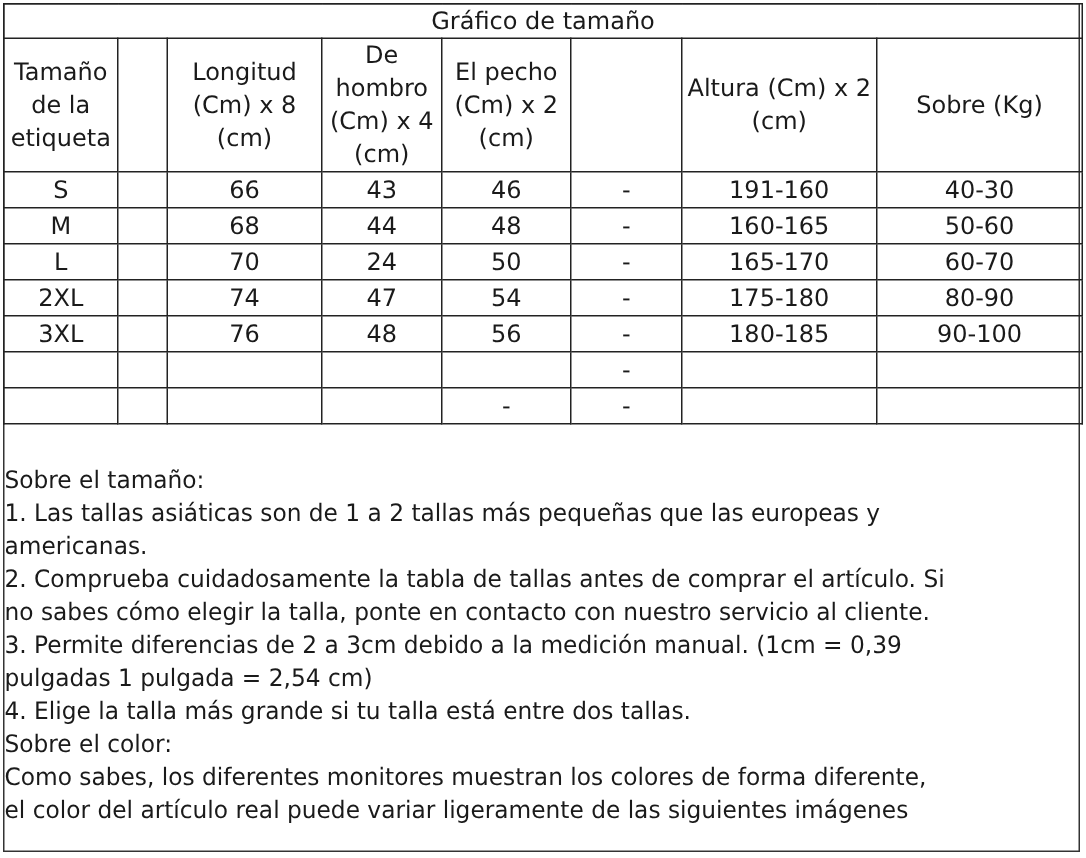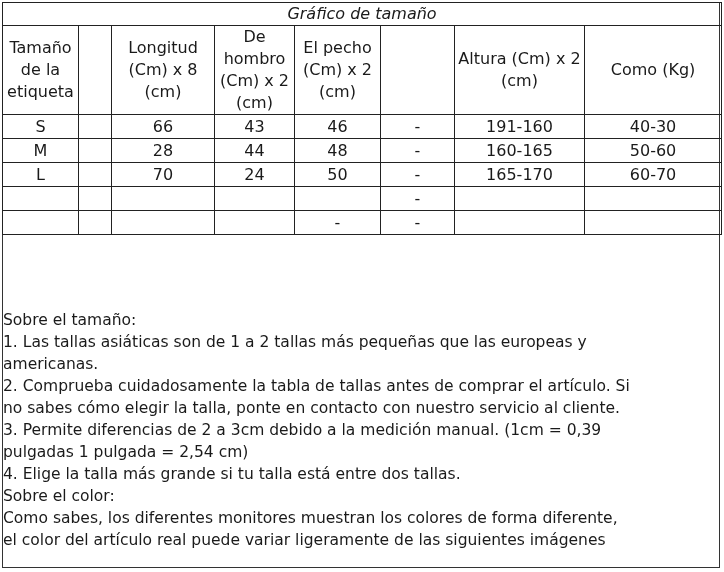--- a/index.html
+++ b/index.html
@@ -1,20 +1,20 @@
 <!DOCTYPE html>
 <html><head>
 <meta charset="utf-8">
 <style>
   html,body{margin:0;padding:0;background:#fff;}
   body{width:724px;height:572px;position:relative;overflow:hidden;font-family:"DejaVu Sans",sans-serif;color:#1a1a1a;}
   .frame{position:absolute;left:2px;top:2px;width:718px;height:566px;border:1px solid #333;box-sizing:border-box;}
   table.size{position:absolute;left:2px;top:2px;border-collapse:collapse;table-layout:fixed;width:719px;}
   table.size td{border:1px solid #222;text-align:center;vertical-align:middle;font-size:16px;line-height:22px;padding:0;overflow:hidden;white-space:nowrap;}
-  table.size tr.title td{height:22px;font-size:16px;line-height:20px;font-style:italic;}
+  table.size tr.title td{height:22px;font-size:16px;line-height:20px;}
   table.size tr.head td{height:88px;white-space:normal;line-height:22px;}
   table.size tr.row td{height:23px;line-height:22px;}
   .notes{position:absolute;left:3px;top:309px;width:716px;font-family:"DejaVu Sans",sans-serif;font-size:16px;line-height:22px;color:#1a1a1a;transform:scaleX(0.97);transform-origin:left top;}
   .notes div{white-space:nowrap;}
 </style>
 </head>
 <body>
 
 <div class="frame"></div>
 
@@ -30,55 +30,75 @@
       <col style="width:137px">
   </colgroup>
   <tbody>
     <tr class="title">
       <td colspan="8">Gráfico de tamaño</td>
     </tr>
     <tr class="head">
       <td>Tamaño de la etiqueta</td>
       <td></td>
       <td>Longitud (Cm) x 8 (cm)</td>
-      <td>De hombro (Cm) x 2 (cm)</td>
+      <td>De hombro (Cm) x 4 (cm)</td>
       <td>El pecho (Cm) x 2 (cm)</td>
       <td></td>
       <td>Altura (Cm) x 2 (cm)</td>
-      <td>Como (Kg)</td>
+      <td>Sobre (Kg)</td>
     </tr>
     <tr class="row">
       <td>S</td>
       <td></td>
       <td>66</td>
       <td>43</td>
       <td>46</td>
       <td>-</td>
       <td>191-160</td>
       <td>40-30</td>
     </tr>
     <tr class="row">
       <td>M</td>
       <td></td>
-      <td>28</td>
+      <td>68</td>
       <td>44</td>
       <td>48</td>
       <td>-</td>
       <td>160-165</td>
       <td>50-60</td>
     </tr>
     <tr class="row">
       <td>L</td>
       <td></td>
       <td>70</td>
       <td>24</td>
       <td>50</td>
       <td>-</td>
       <td>165-170</td>
       <td>60-70</td>
+    </tr>
+    <tr class="row">
+      <td>2XL</td>
+      <td></td>
+      <td>74</td>
+      <td>47</td>
+      <td>54</td>
+      <td>-</td>
+      <td>175-180</td>
+      <td>80-90</td>
+    </tr>
+    <tr class="row">
+      <td>3XL</td>
+      <td></td>
+      <td>76</td>
+      <td>48</td>
+      <td>56</td>
+      <td>-</td>
+      <td>180-185</td>
+      <td>90-100</td>
     </tr>
     <tr class="row">
       <td></td>
       <td></td>
       <td></td>
       <td></td>
       <td></td>
       <td>-</td>
       <td></td>
       <td></td>

